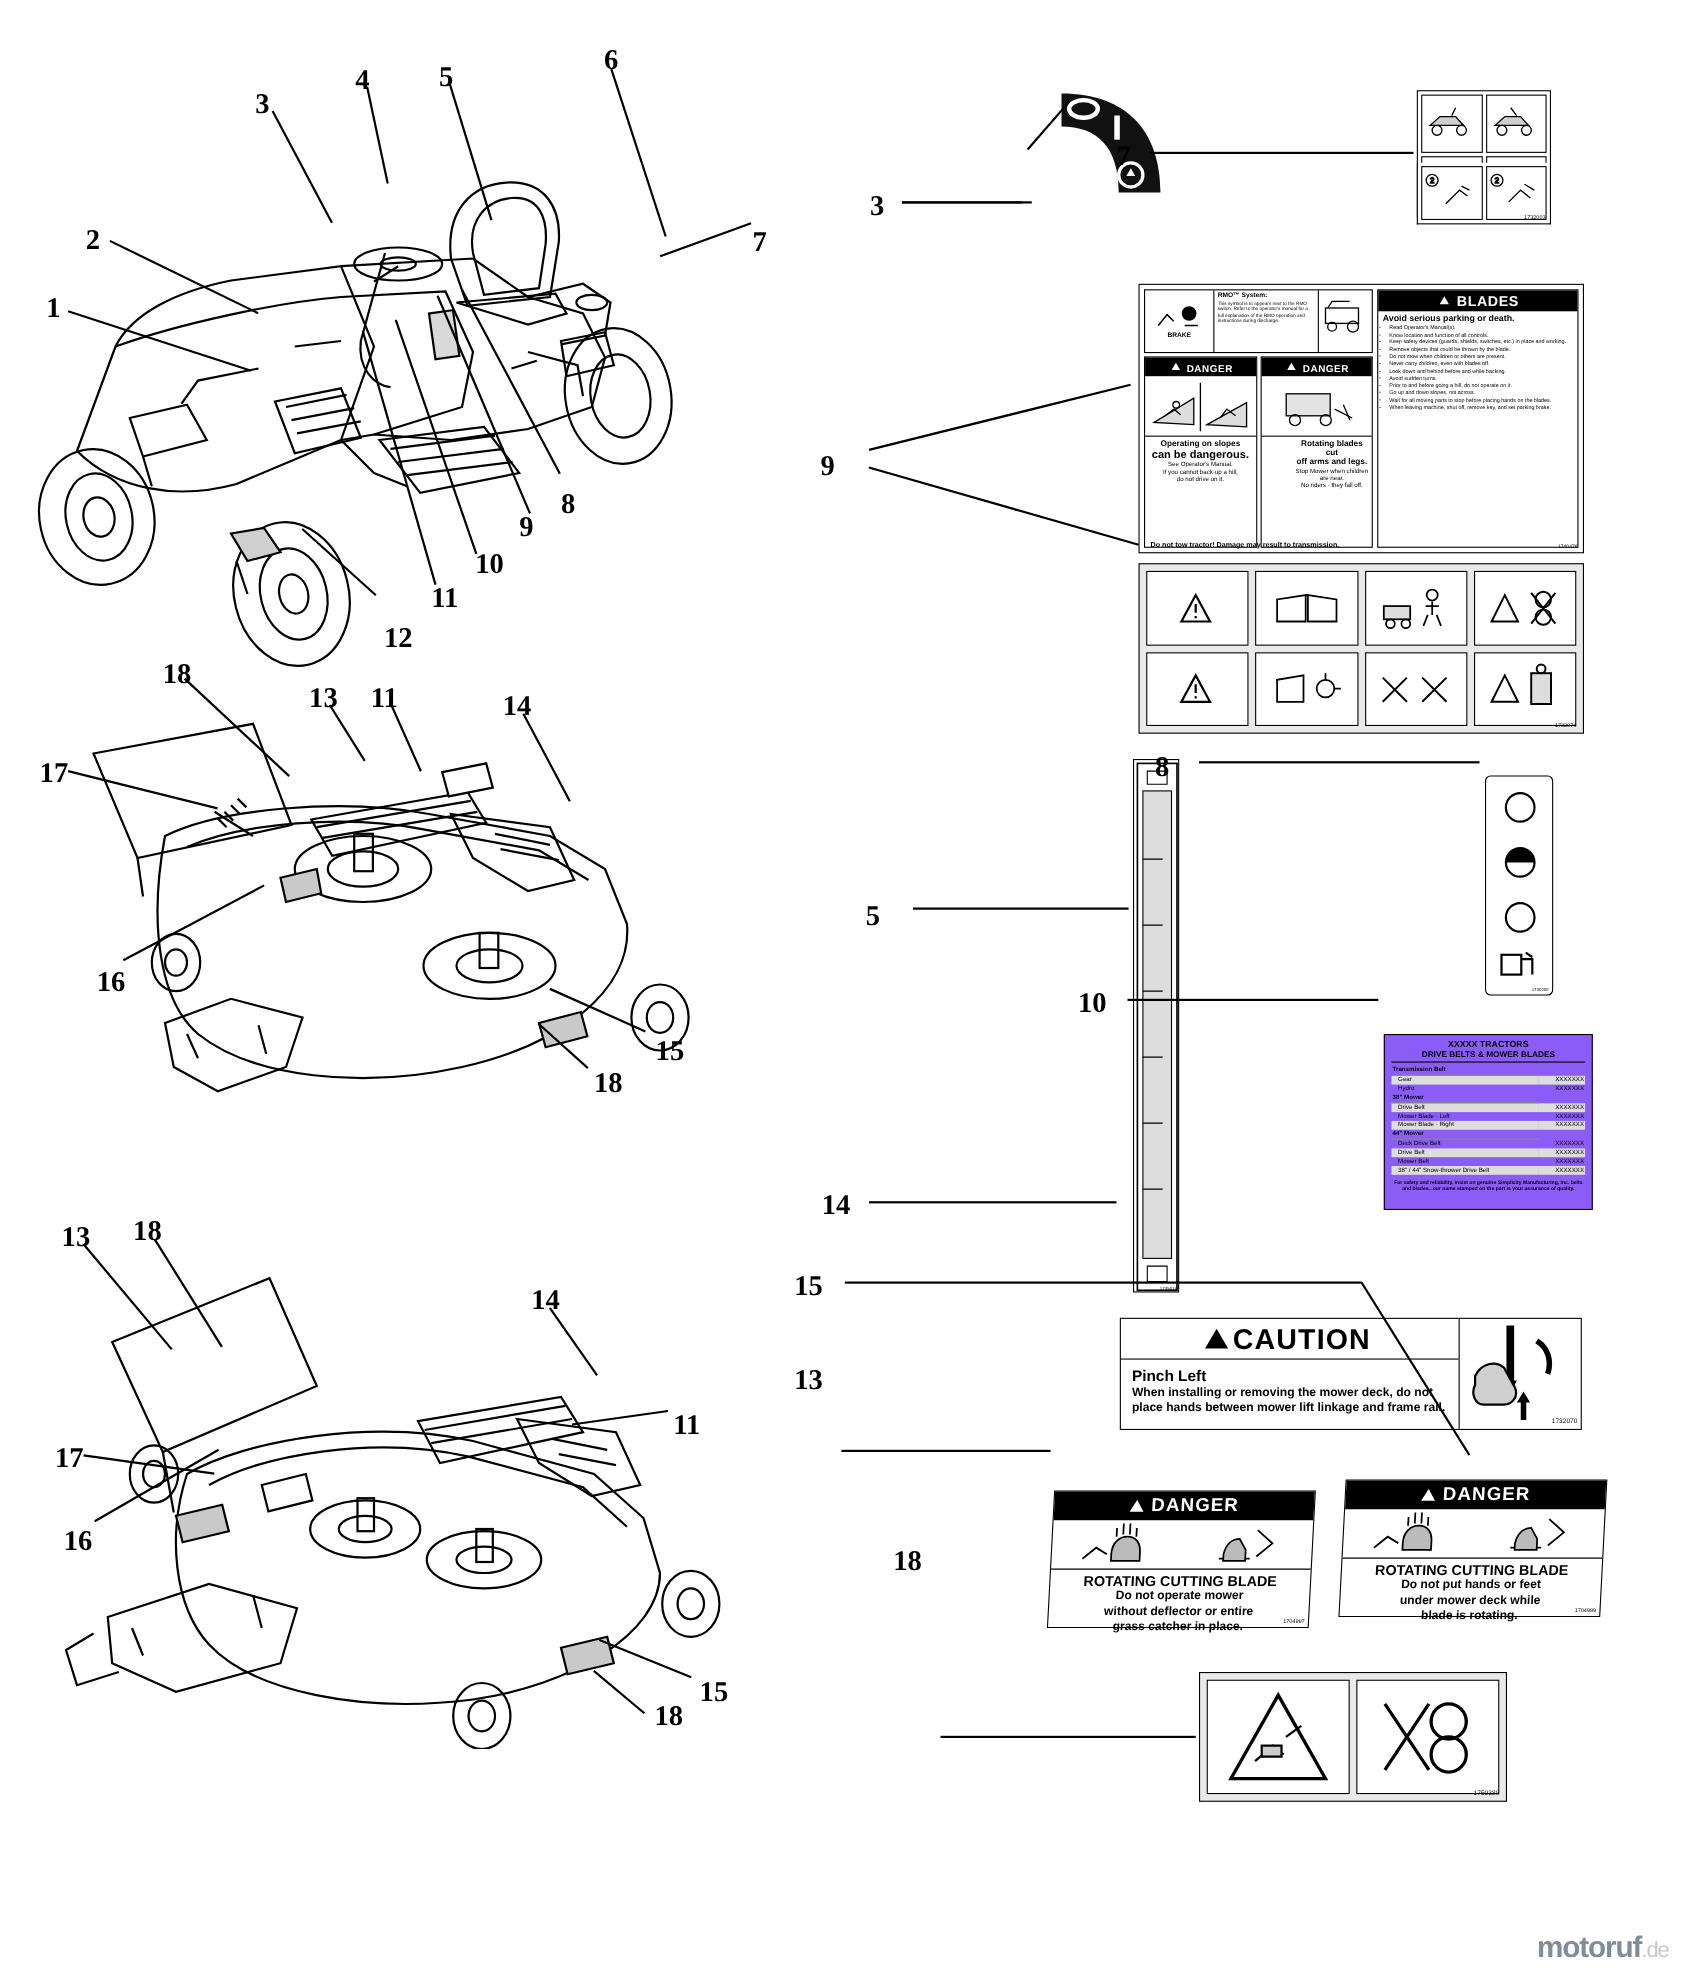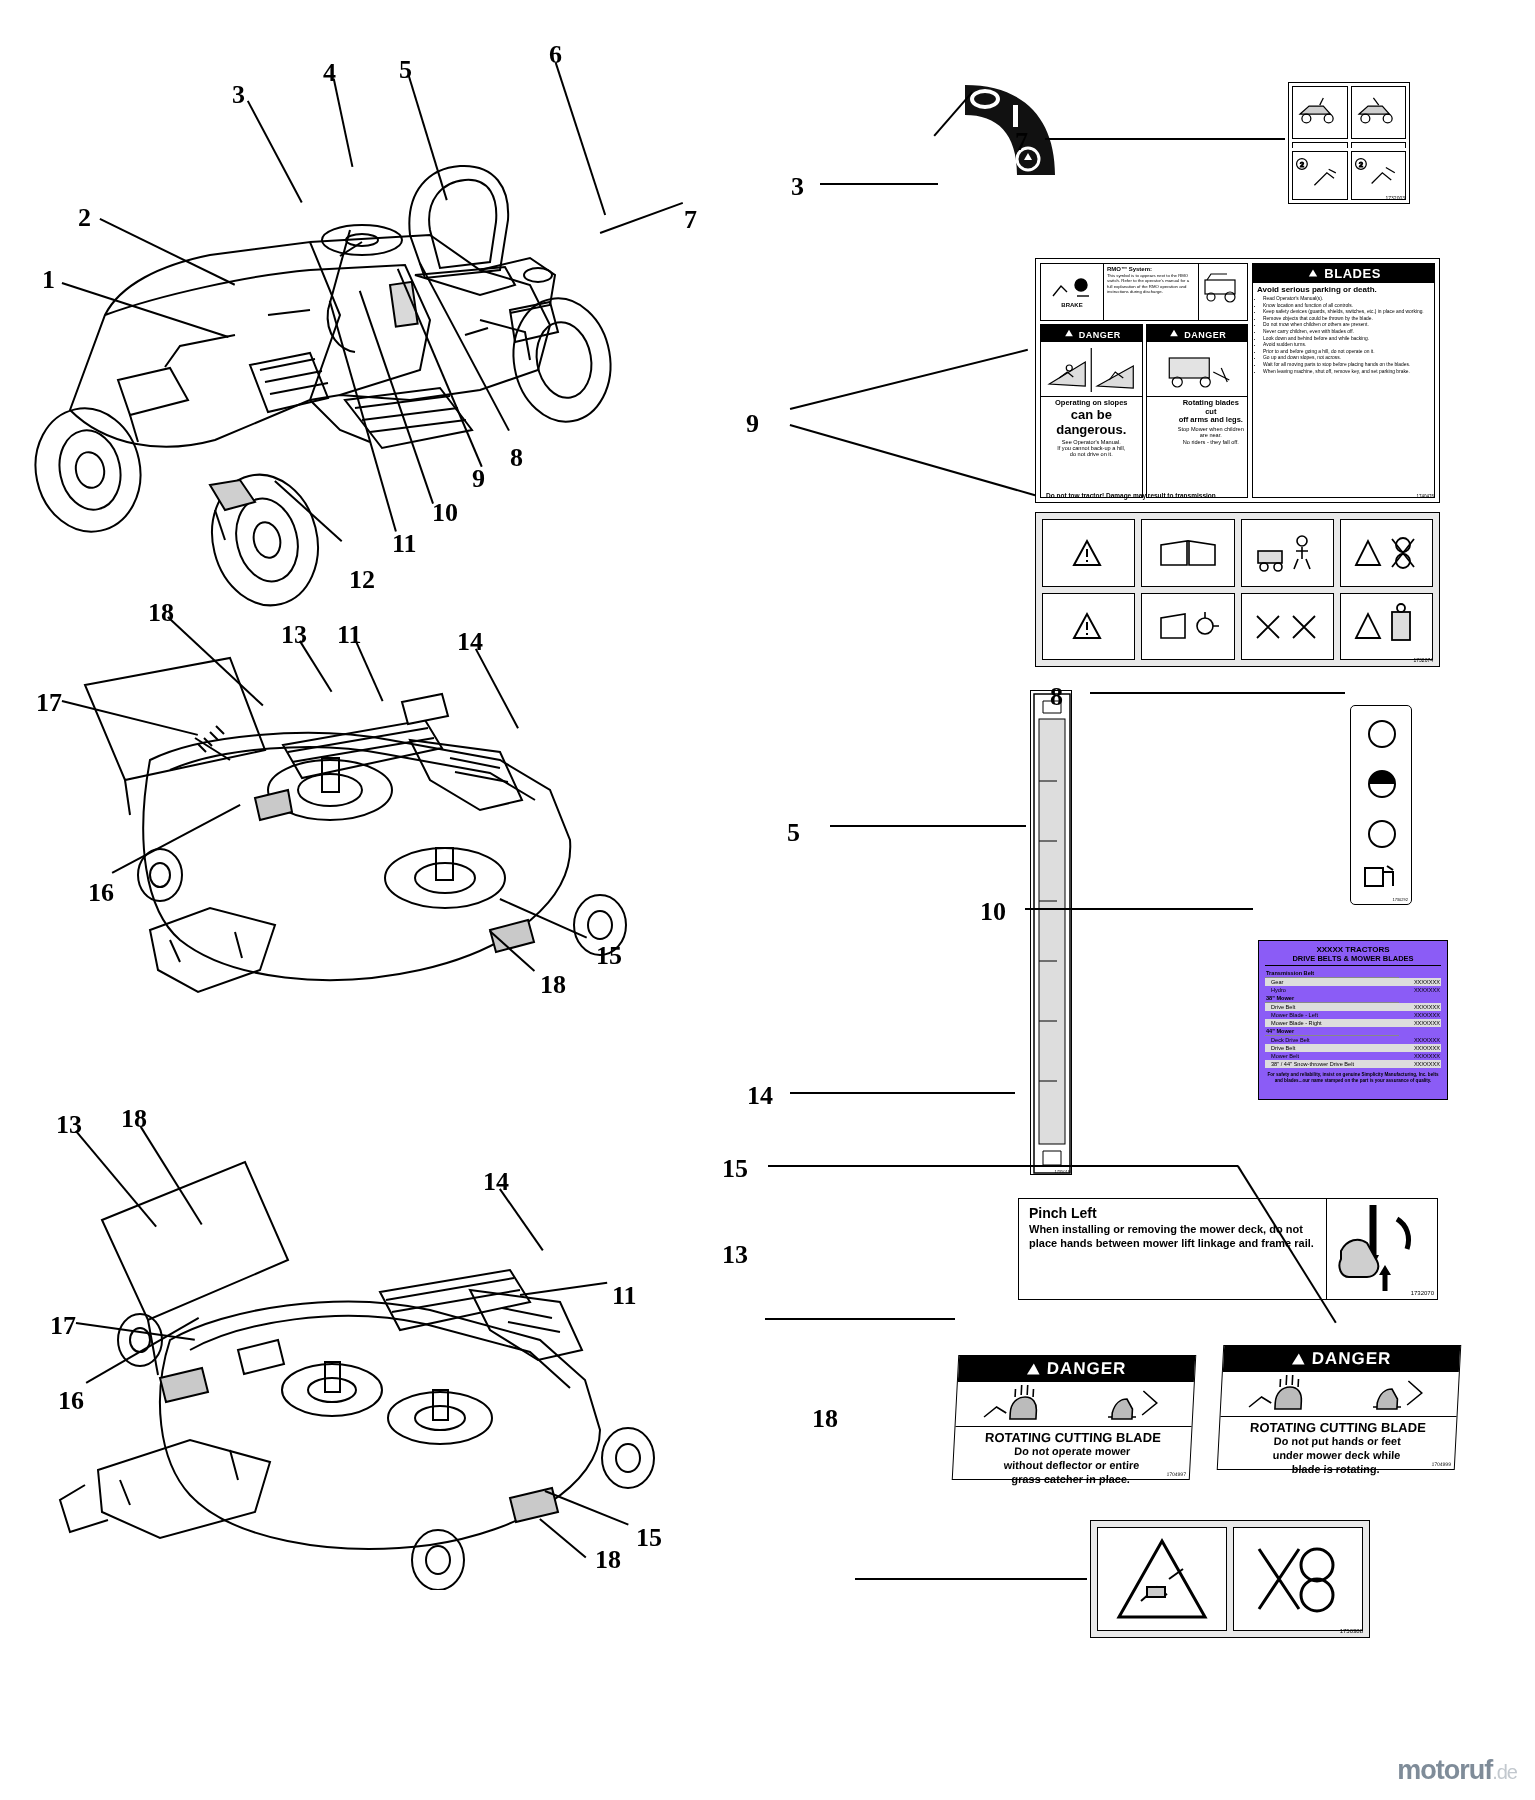--- a/index.html
+++ b/index.html
@@ -316,21 +316,21 @@
                     <path d="M14 36 l8 -6 l6 5"></path>
                     <circle cx="24" cy="26" r="3"></circle>
                     <path d="M52 44 L88 24 L88 46 Z" fill="#ddd"></path>
                     <path d="M64 38 l6 -8 l8 6"></path>
                     <line x1="46" y1="6" x2="46" y2="50"></line>
                   </g>
                 </svg>
           </div>
           <div class="tiny ctr" style="padding:2px 2px;">
             <div class="bold" style="font-size:7.5px;">Operating on slopes</div>
-            <div class="bold" style="font-size:13px;">can be dangerous.</div>
+            <div class="bold" style="font-size:10px;">can be dangerous.</div>
             <div style="font-size:5.6px;margin-top:1px;">See Operator's Manual.</div>
             <div style="font-size:5.6px;">If you cannot back-up a hill,</div>
             <div style="font-size:5.6px;">do not drive on it.</div>
           </div>
         </div>
         <div style="flex:1;border:1px solid #000;display:flex;flex-direction:column;">
           <div class="dangerbar" style="font-size:9px;"><span class="tri" style="border-bottom-color:#fff;transform:scale(.55);vertical-align:-1px;"></span> <span>DANGER</span></div>
           <div style="height:54px;border-bottom:1px solid #000;">
             <svg width="100%" height="54" viewBox="0 0 92 54">
                   <g stroke="#000" fill="none" stroke-width="1.2">
@@ -544,20 +544,24 @@
             <td style="text-align:right;background:#ddd;">XXXXXXX</td>
           </tr>
     </tbody>
   </table>
   <div class="bold ctr" style="font-size:4.6px;line-height:1.3;margin-top:4px;">For safety and reliability, insist on genuine Simplicity Manufacturing, Inc. belts and blades...our name stamped on the part is your assurance of quality.</div>
 </div>
 <div class="lead h" style="left:1025px;top:908px;width:228px;"></div>
 
 <div class="decal" style="left:1018px;top:1198px;width:420px;height:102px;display:flex;">
   <div style="flex:1;display:flex;flex-direction:column;">
+    <div style="border-bottom:1.5px solid #000;display:flex;align-items:center;justify-content:center;height:36px;">
+      <span class="tri" style="transform:scale(1.5);margin-right:8px;"></span>
+      <span class="bold" style="font-size:26px;letter-spacing:1px;">CAUTION</span>
+    </div>
     <div style="padding:6px 10px;">
       <div class="bold" style="font-size:14px;">Pinch Left</div>
       <div class="bold" style="font-size:11px;line-height:1.25;margin-top:2px;">When installing or removing the mower deck, do not place hands between mower lift linkage and frame rail.</div>
     </div>
   </div>
   <div style="width:110px;border-left:1.5px solid #000;position:relative;">
     <svg width="110" height="100" viewBox="0 0 110 100">
           <g stroke="#000" fill="none" stroke-width="2">
       <path d="M46 6 v52" stroke-width="7"></path>
       <path d="M40 56 l6 12 l6 -12 z" fill="#000" stroke="none"></path>

